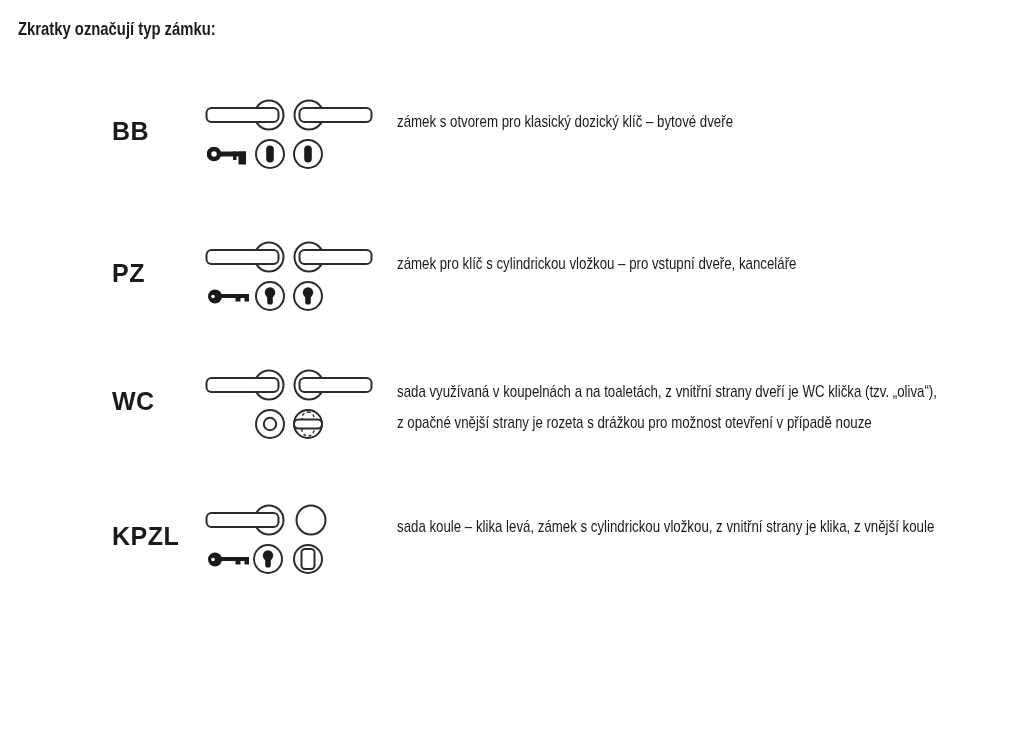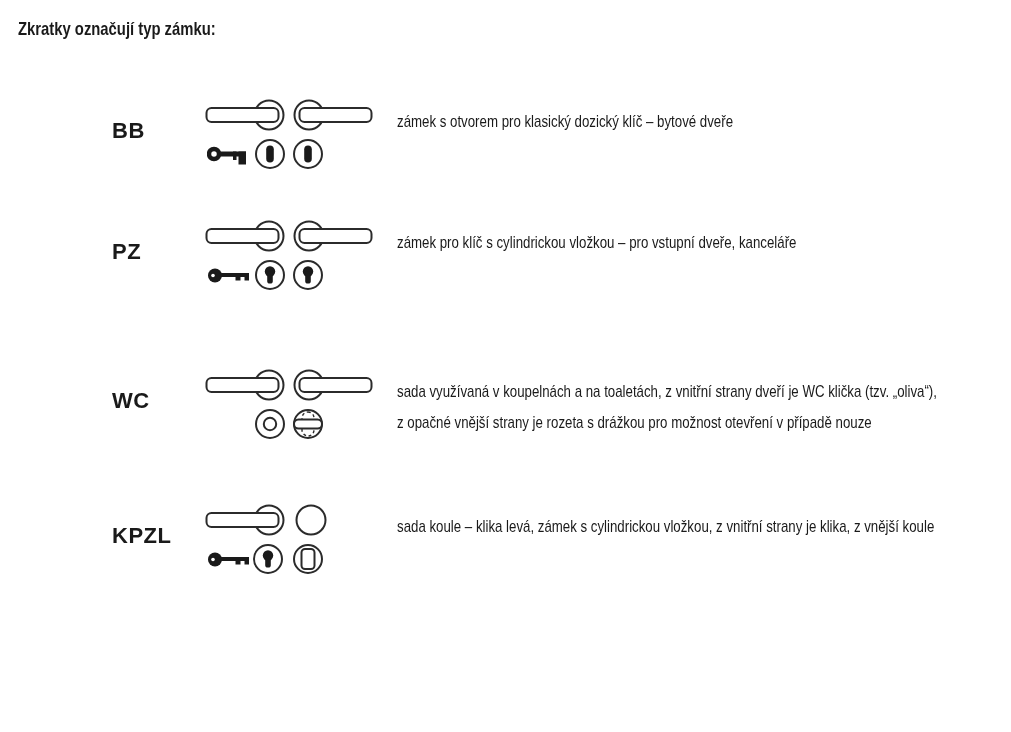--- a/index.html
+++ b/index.html
@@ -2,21 +2,21 @@
 <html><head>
 <meta charset="utf-8">
 <style>
   html,body{margin:0;padding:0;background:#fff;}
   #page{position:relative;width:1011px;height:732px;background:#ffffff;overflow:hidden;
         font-family:"Liberation Sans", sans-serif;color:#1a1a1a;}
   .title{position:absolute;left:18px;top:19px;font-size:19px;font-weight:700;line-height:19px;
          white-space:nowrap;transform:scaleX(0.78);transform-origin:0 0;}
   .row{position:absolute;left:0;width:1011px;height:80px;}
   .code{position:absolute;left:112px;top:36px;transform:translateY(-50%);
-        font-size:22px;font-weight:700;letter-spacing:0.5px;white-space:nowrap;}
+        font-size:25px;font-weight:700;letter-spacing:0.5px;white-space:nowrap;}
   .icons{position:absolute;left:205px;top:2px;}
   .desc{position:absolute;left:397px;top:11px;font-size:17px;line-height:31px;
         transform:scaleX(0.78);transform-origin:0 0;}
   .desc div{white-space:nowrap;}
   svg .ln{fill:#ffffff;stroke:#2b2b2b;stroke-width:2;}
   svg .blk{fill:#1a1a1a;}
 </style>
 </head>
 <body>
 
@@ -80,21 +80,21 @@
       <use href="#handle-right" x="88" y="0" width="80" height="36"></use>
       <use href="#key-bb" x="2" y="45" width="46" height="26"></use>
       <use href="#esc-bb" x="48" y="40" width="34" height="34"></use>
       <use href="#esc-bb" x="86" y="40" width="34" height="34"></use>
     </svg>
     <div class="desc">
       <div>zámek s otvorem pro klasický dozický klíč – bytové dveře</div>
     </div>
   </div>
 
-  <div class="row" style="top:216px">
+  <div class="row" style="top:237px">
     <span class="code">PZ</span>
     <svg class="icons" width="185" height="80" viewBox="0 0 185 80">
       <use href="#handle-left" x="0" y="0" width="80" height="36"></use>
       <use href="#handle-right" x="88" y="0" width="80" height="36"></use>
       <use href="#key-pz" x="2" y="45" width="46" height="26"></use>
       <use href="#esc-pz" x="48" y="40" width="34" height="34"></use>
       <use href="#esc-pz" x="86" y="40" width="34" height="34"></use>
     </svg>
     <div class="desc">
       <div>zámek pro klíč s cylindrickou vložkou – pro vstupní dveře, kanceláře</div>

